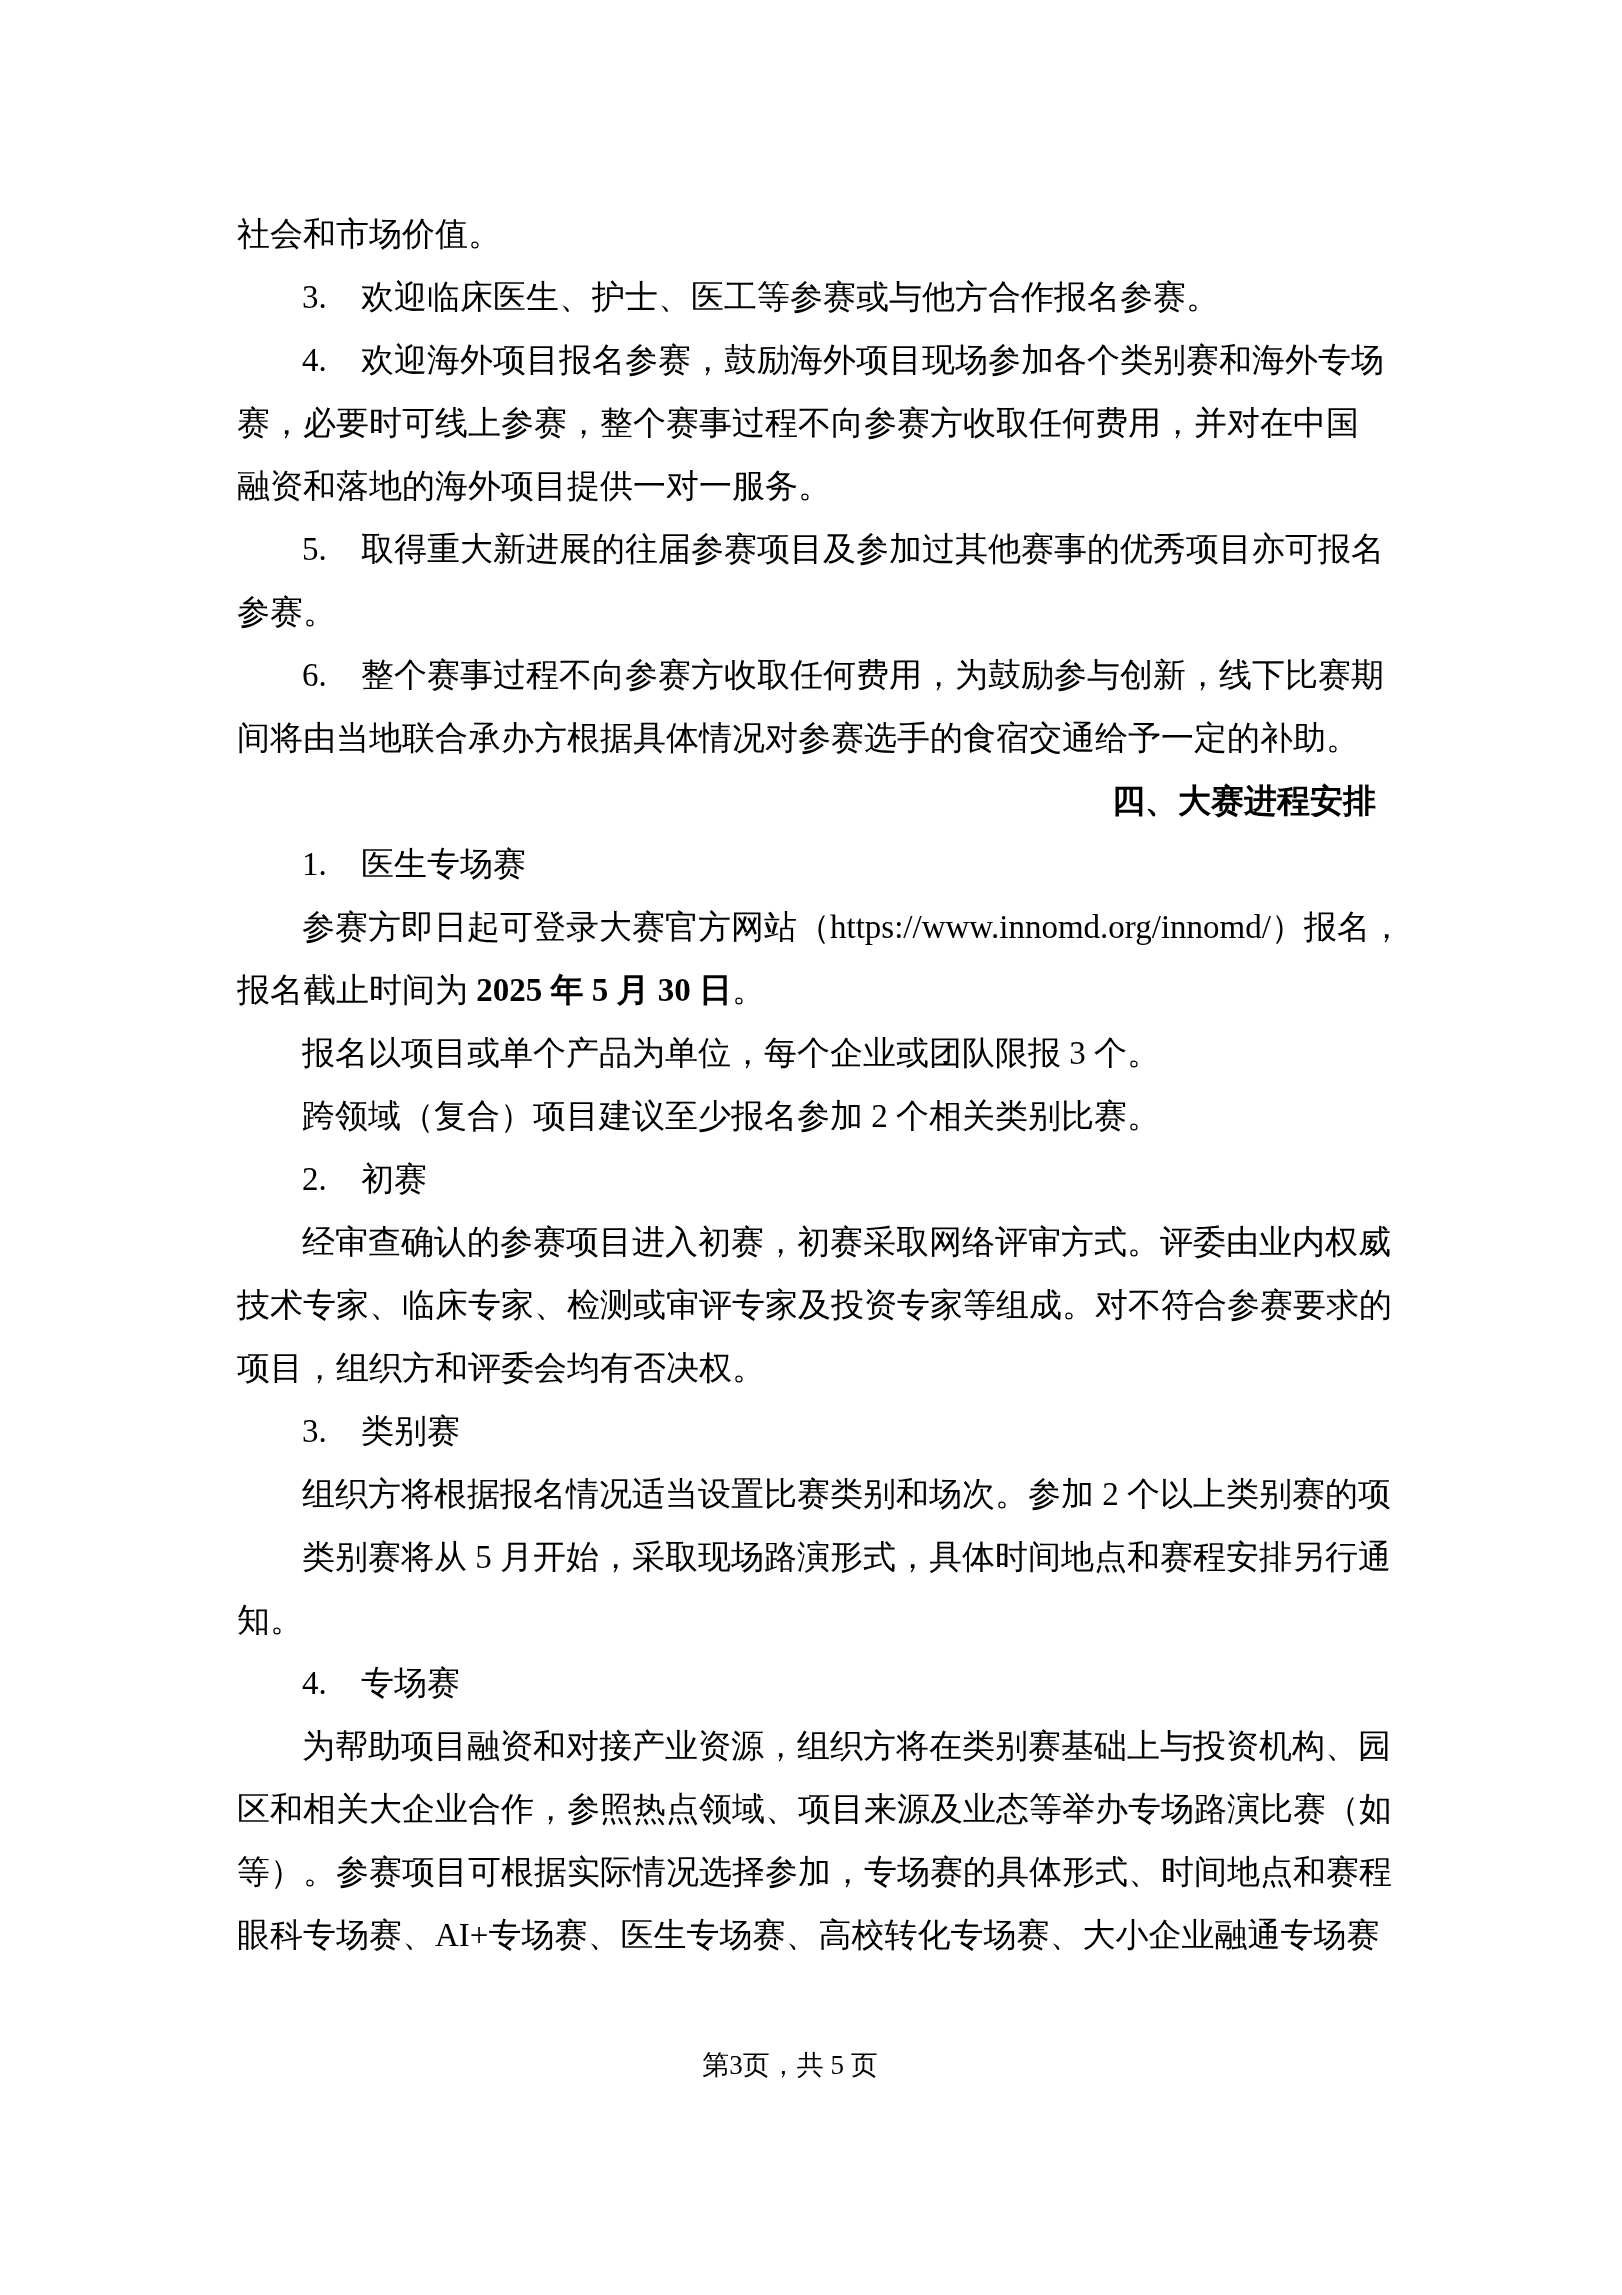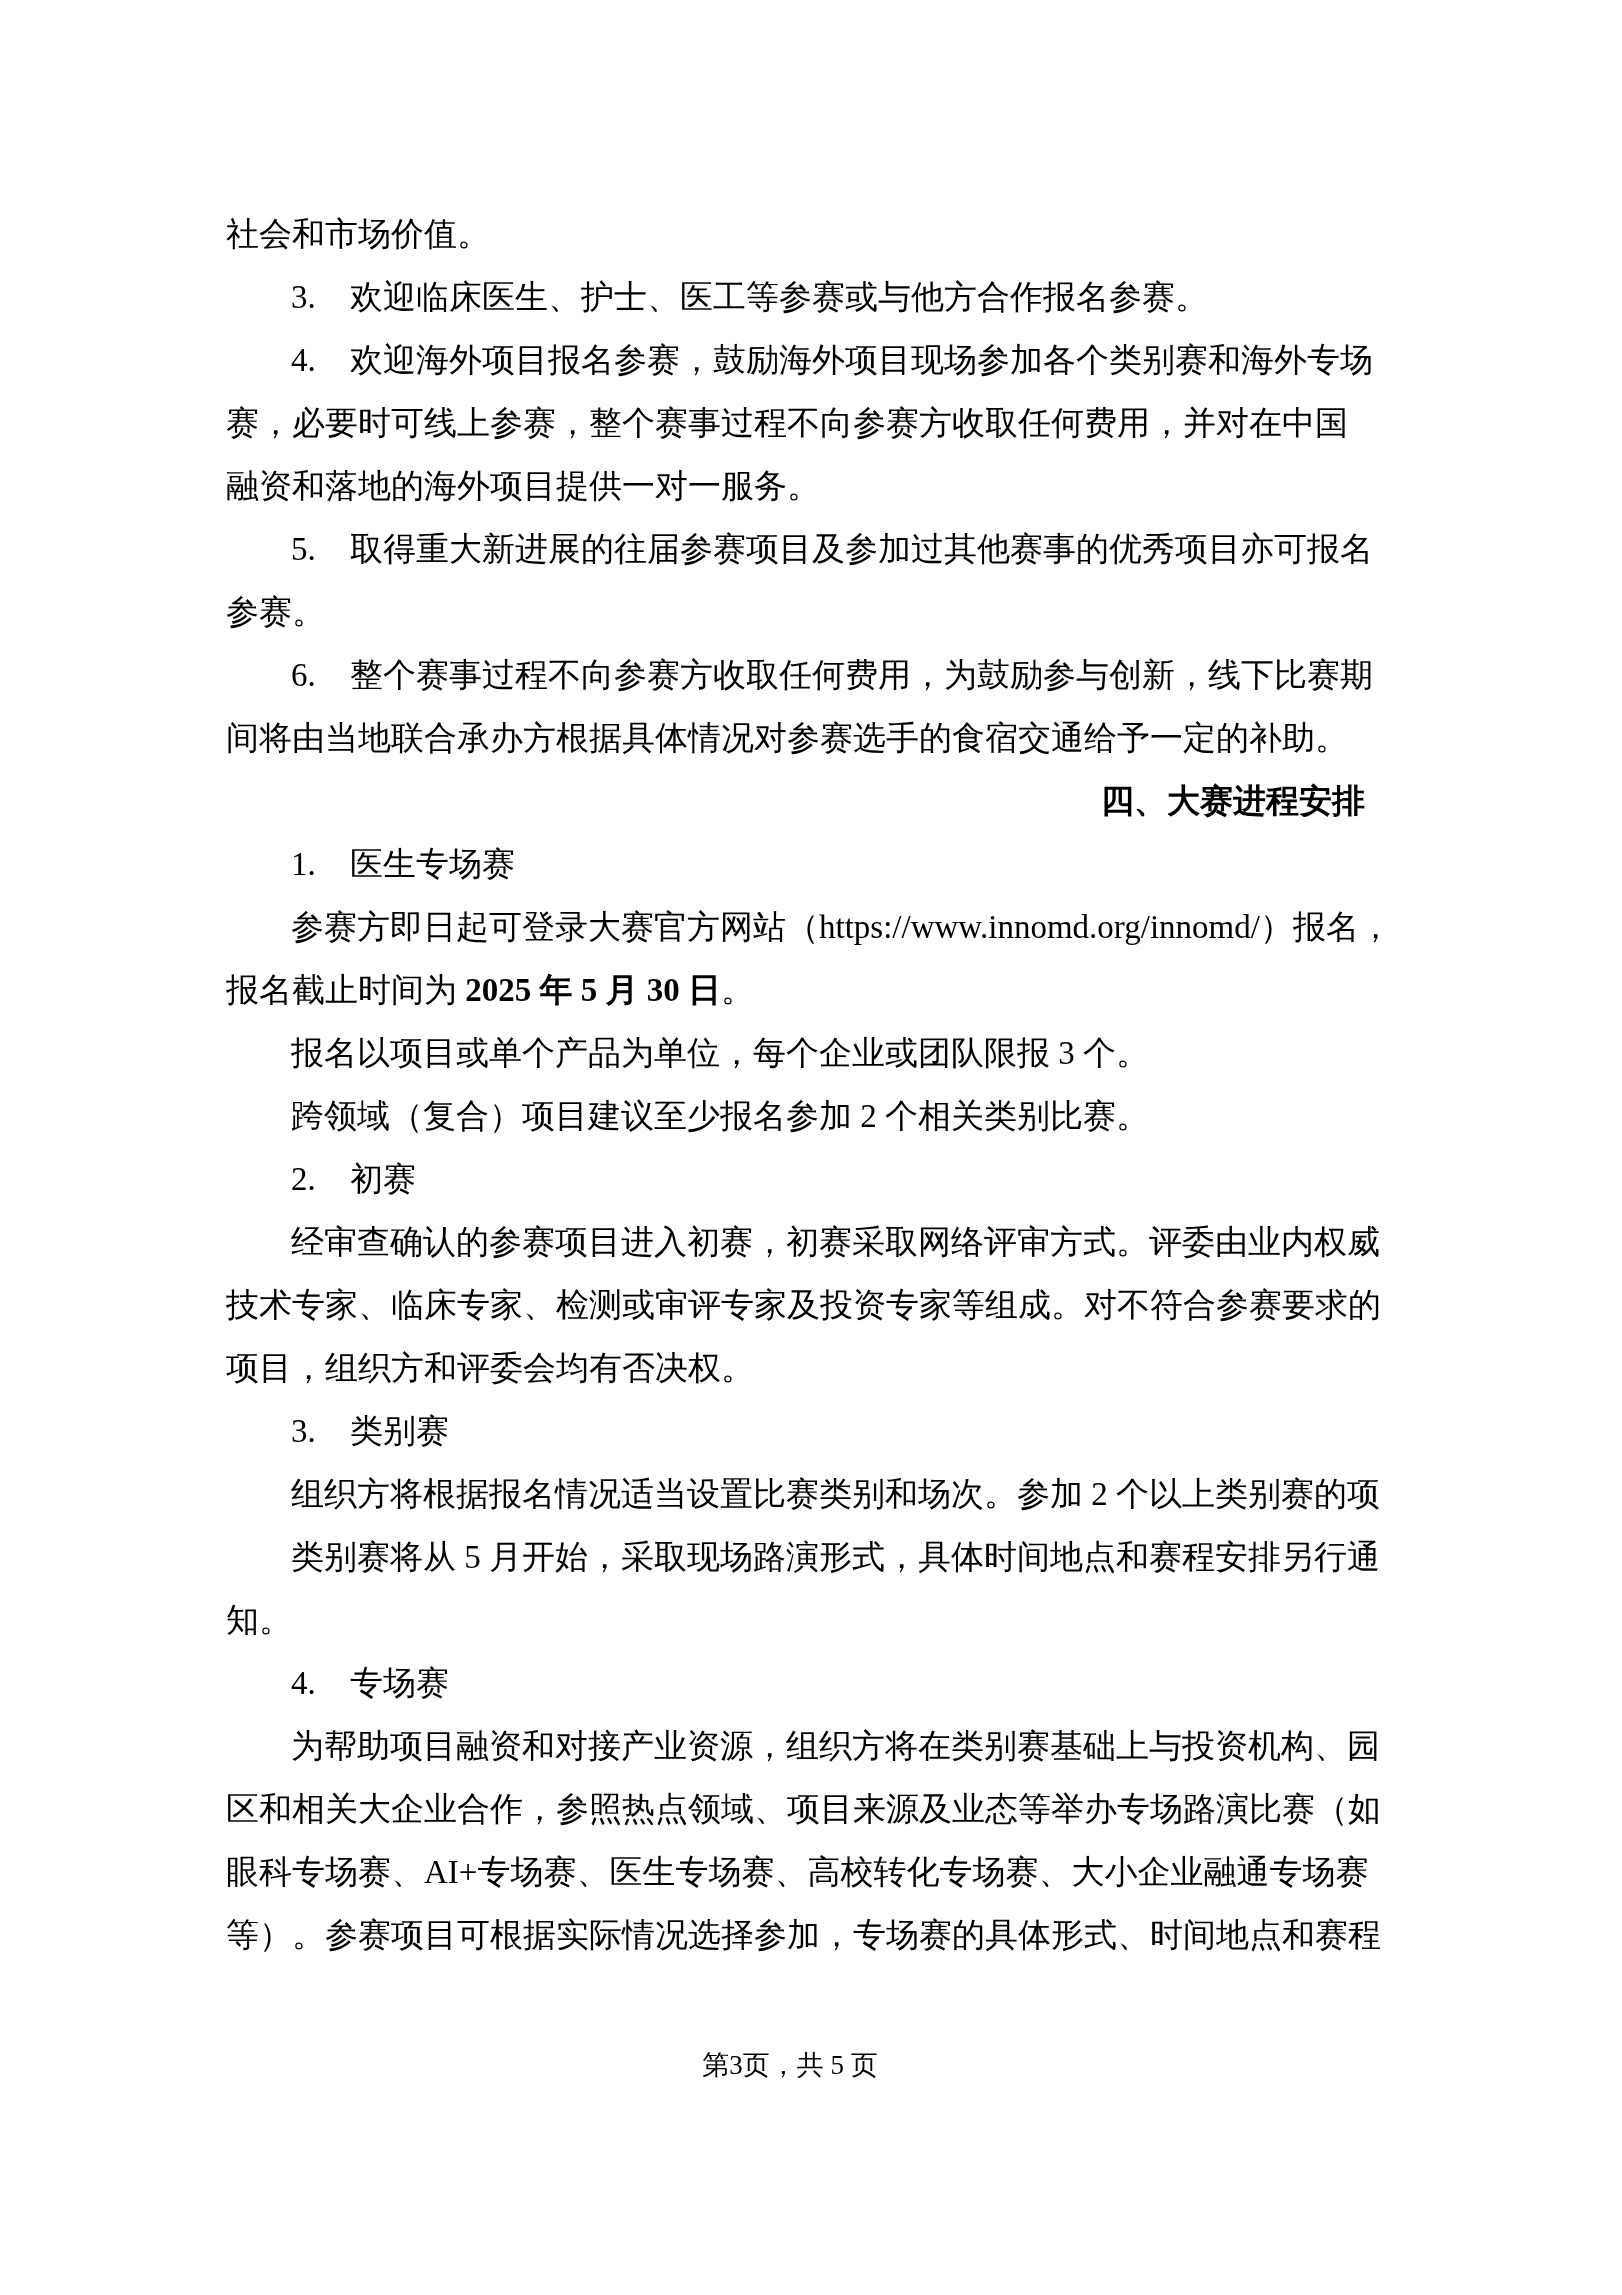--- a/index.html
+++ b/index.html
@@ -16,21 +16,21 @@
     width: 1623px;
     height: 2295px;
     margin: 0 auto;
     background: var(--bg-color, #ffffff);
     color: var(--text-color, #000000);
     font-family: "Liberation Serif", "DejaVu Serif", serif;
     overflow: hidden;
   }
   .doc-body {
     position: absolute;
-    left: 226px;
+    left: 237px;
     top: 203px;
     width: 1139px;
   }
   .line {
     height: 63px;
     line-height: 63px;
     font-size: 33px;
     white-space: nowrap;
     letter-spacing: 0;
   }
@@ -85,20 +85,20 @@
       <div class="line indent"><span>经审查确认的参赛项目进入初赛，初赛采取网络评审方式。评委由业内权威</span></div>
       <div class="line plain"><span>技术专家、临床专家、检测或审评专家及投资专家等组成。对不符合参赛要求的</span></div>
       <div class="line plain"><span>项目，组织方和评委会均有否决权。</span></div>
       <div class="line list"><span class="num">3.</span><span>类别赛</span></div>
       <div class="line indent"><span>组织方将根据报名情况适当设置比赛类别和场次。参加 2 个以上类别赛的项</span></div>
       <div class="line indent"><span>类别赛将从 5 月开始，采取现场路演形式，具体时间地点和赛程安排另行通</span></div>
       <div class="line plain"><span>知。</span></div>
       <div class="line list"><span class="num">4.</span><span>专场赛</span></div>
       <div class="line indent"><span>为帮助项目融资和对接产业资源，组织方将在类别赛基础上与投资机构、园</span></div>
       <div class="line plain"><span>区和相关大企业合作，参照热点领域、项目来源及业态等举办专场路演比赛（如</span></div>
+      <div class="line plain"><span>等）。参赛项目可根据实际情况选择参加，专场赛的具体形式、时间地点和赛程</span></div>
       <div class="line plain"><span>眼科专场赛、AI+专场赛、医生专场赛、高校转化专场赛、大小企业融通专场赛</span></div>
-      <div class="line plain"><span>等）。参赛项目可根据实际情况选择参加，专场赛的具体形式、时间地点和赛程</span></div>
     </div>
   <div class="page-footer">
     <span>第3页，共 5 页</span>
   </div>
 </div>
 
 
 </body></html>

